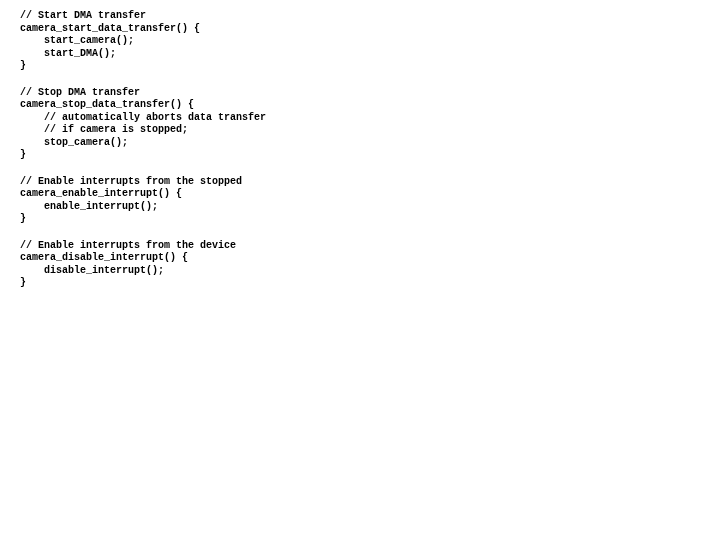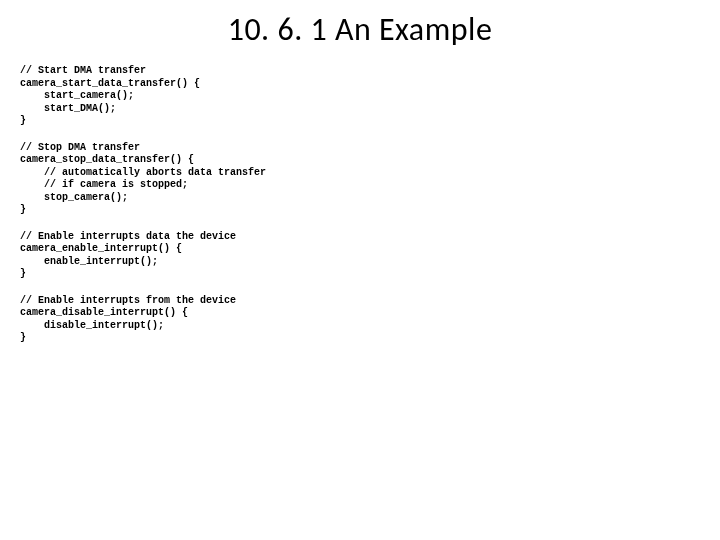--- a/index.html
+++ b/index.html
@@ -32,34 +32,33 @@
     font-size: 10px;
     line-height: 1.25;
     white-space: pre;
     margin-bottom: 14px;
   }
 </style>
 </head>
 <body>
 
 <div class="slide">
-  <h1 class="title">10. 6. 1 An Example</h1>
 
   <div class="codeblock">// Start DMA transfer
 camera_start_data_transfer() {
     start_camera();
     start_DMA();
 }</div>
   <div class="codeblock">// Stop DMA transfer
 camera_stop_data_transfer() {
     // automatically aborts data transfer
     // if camera is stopped;
     stop_camera();
 }</div>
-  <div class="codeblock">// Enable interrupts data the device
+  <div class="codeblock">// Enable interrupts from the stopped
 camera_enable_interrupt() {
     enable_interrupt();
 }</div>
   <div class="codeblock">// Enable interrupts from the device
 camera_disable_interrupt() {
     disable_interrupt();
 }</div>
 </div>
 
 </body></html>

